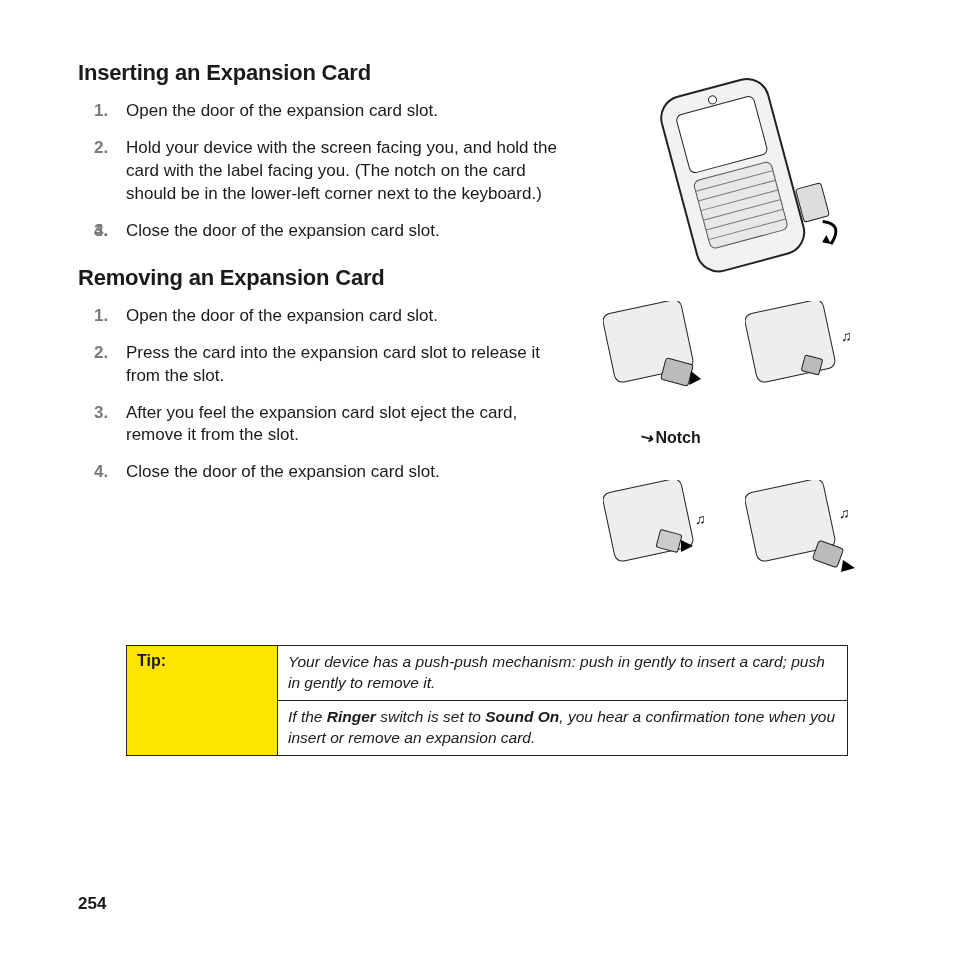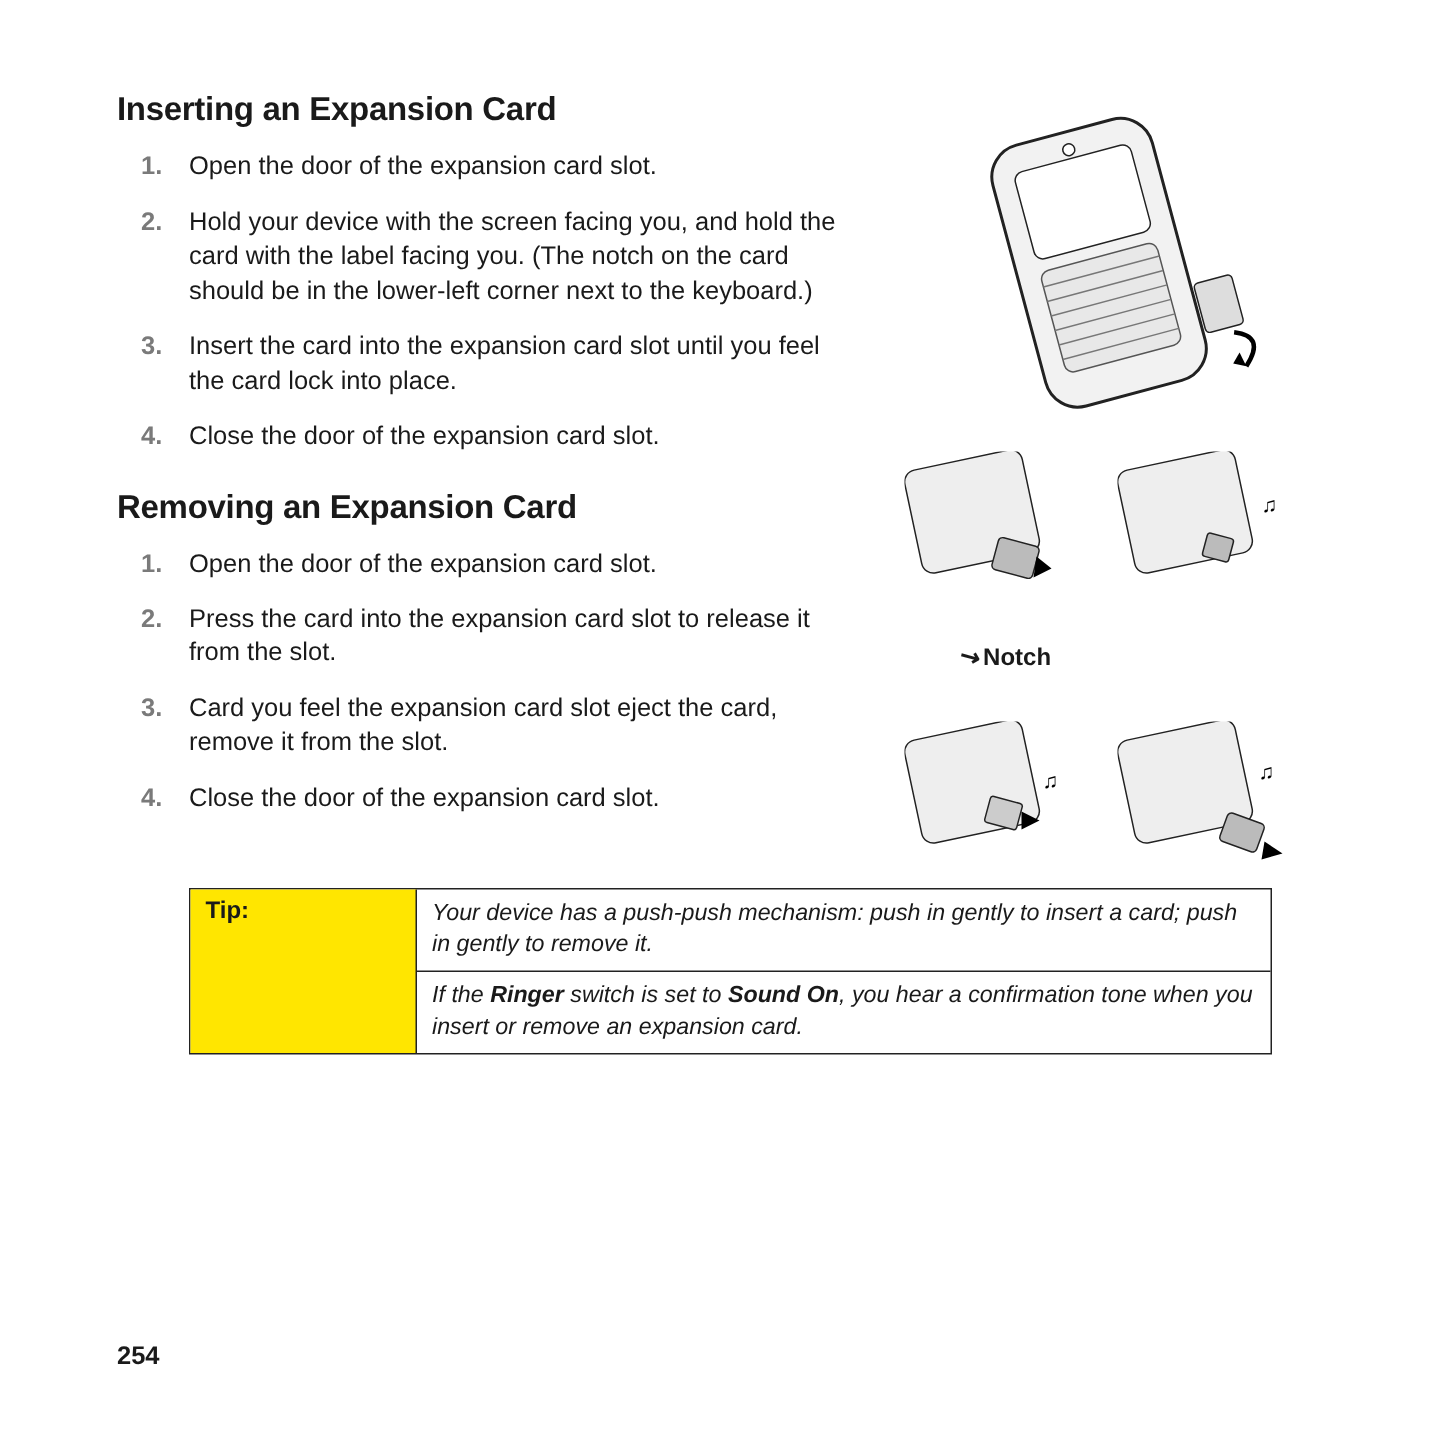--- a/index.html
+++ b/index.html
@@ -27,21 +27,21 @@
     color:var(--grey);font-size:17px;}
   
   .illus{background:#fff;border:1px solid #fff;border-radius:4px;
     display:flex;align-items:center;justify-content:center;}
   .illus svg{display:block;}
   .figrow{display:flex;gap:20px;}
   .caption{font-weight:700;font-size:16px;margin-top:2px;align-self:flex-start;
     margin-left:48px;}
   .caption .arrow{display:inline-block;transform:rotate(-30deg);margin-right:2px;}
   
-  .tipbox{border:1px solid var(--tip-border);display:flex;
+  .tipbox{margin-top:54px;border:1px solid var(--tip-border);display:flex;
     width:720px;margin-left:48px;justify-content:flex-end;}
   .tipbox .label{flex:0 0 130px;background:var(--tip-yellow);
     border-right:1px solid var(--tip-border);padding:6px 10px;font-weight:700;
     font-size:16px;}
   .tipbox .tipcontent{flex:1;display:flex;flex-direction:column;font-style:italic;}
   .tipbox .tipcell{padding:6px 10px;font-size:15.5px;line-height:1.35;}
   .tipbox .tipcell + .tipcell{border-top:1px solid var(--tip-border);}
   
   .footer{position:absolute;left:78px;right:78px;bottom:40px;display:flex;
     font-weight:700;font-size:17px;}
@@ -58,41 +58,40 @@
         <li>
           <span class="num">1.</span>
           <span>Open the door of the expansion card slot.</span>
         </li>
         <li>
           <span class="num">2.</span>
           <span>Hold your device with the screen facing you, and hold the card with the label facing you. (The notch on the card should be in the lower-left corner next to the keyboard.)</span>
         </li>
         <li>
           <span class="num">3.</span>
-          <span>Insert the card into the expansion card slot until you feel the card lock into place.</span>
         </li>
         <li>
           <span class="num">4.</span>
           <span>Close the door of the expansion card slot.</span>
         </li>
       </ol>
 
       <h2>Removing an Expansion Card</h2>
       <ol class="steps">
         <li>
           <span class="num">1.</span>
           <span>Open the door of the expansion card slot.</span>
         </li>
         <li>
           <span class="num">2.</span>
           <span>Press the card into the expansion card slot to release it from the slot.</span>
         </li>
         <li>
           <span class="num">3.</span>
-          <span>Card you feel the expansion card slot eject the card, remove it from the slot.</span>
+          <span>After you feel the expansion card slot eject the card, remove it from the slot.</span>
         </li>
         <li>
           <span class="num">4.</span>
           <span>Close the door of the expansion card slot.</span>
         </li>
       </ol>
     </div>
 
     <div class="figcol">
 

